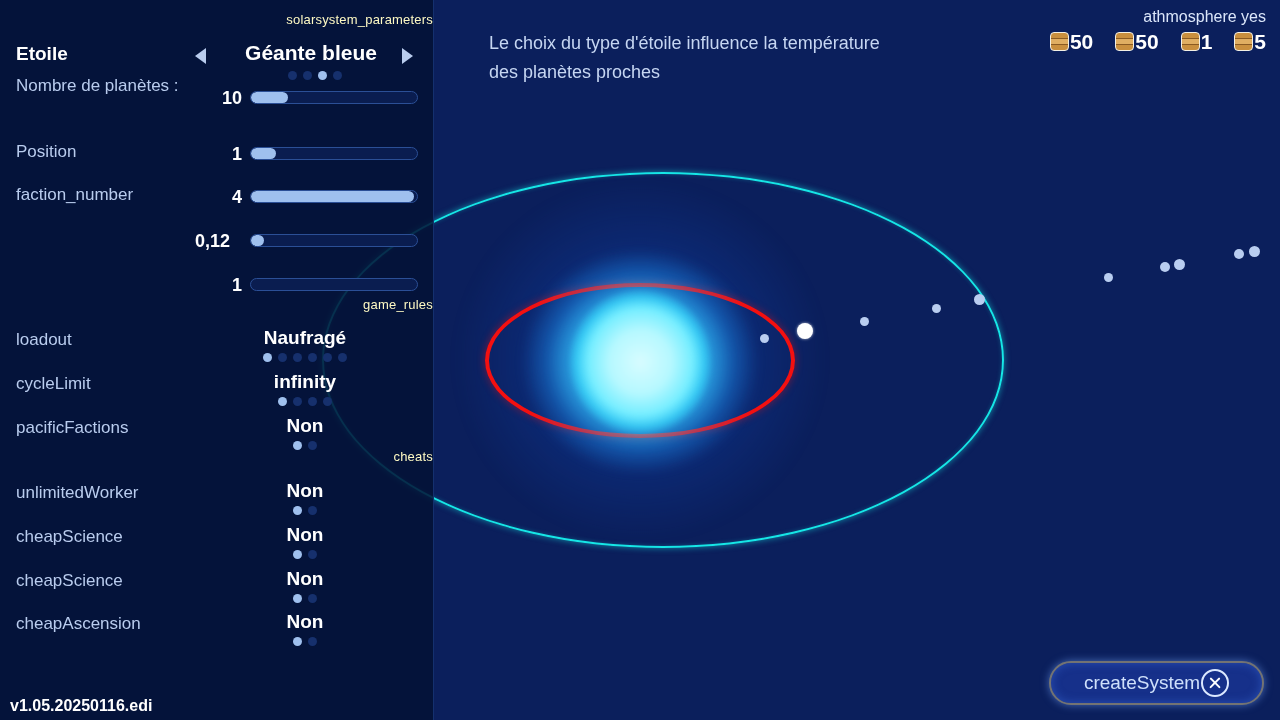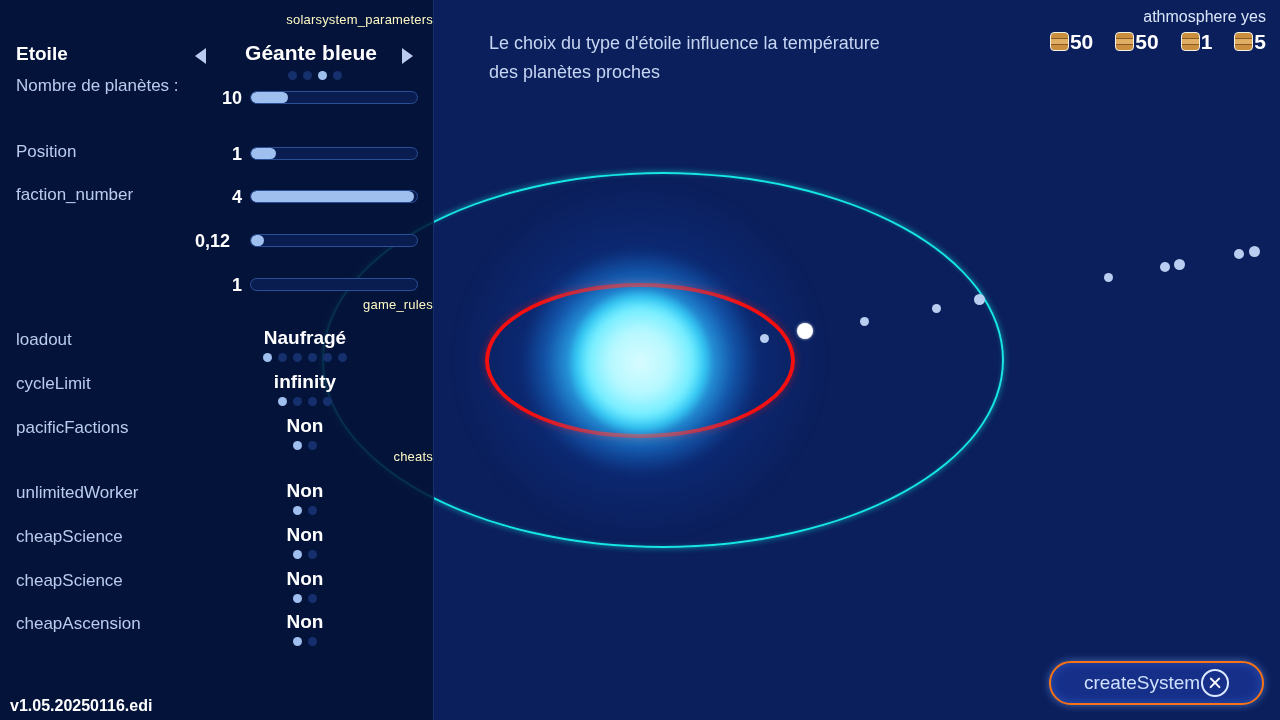--- a/index.html
+++ b/index.html
@@ -154,21 +154,21 @@
                       #e0ae62 36%, #e0ae62 62%, #8a5a22 62%, #8a5a22 70%,
                       #c98f3e 70%, #c98f3e 100%);
     flex:0 0 auto;
   }
   #res .num { font-size:21px; color:#ffffff; font-weight:bold; line-height:19px; }
 
   
   #createBtn {
     position:absolute; left:1049px; top:661px;
     width:215px; height:44px;
-    border:2px solid #f97316; border-radius:22px;
+    border:2px solid #737373; border-radius:22px;
     background:#16308a;
     box-shadow:0 0 8px rgba(120,170,255,.55), inset 0 0 10px rgba(60,110,220,.5);
     display:flex; align-items:center; justify-content:center; gap:1px;
   }
   #createBtn .txt { font-size:19px; color:#cfe0fb; }
   .xbadge {
     width:28px; height:28px; border-radius:50%;
     border:2px solid #dbe8ff; position:relative; flex:0 0 auto;
   }
   .xbadge:before, .xbadge:after {

